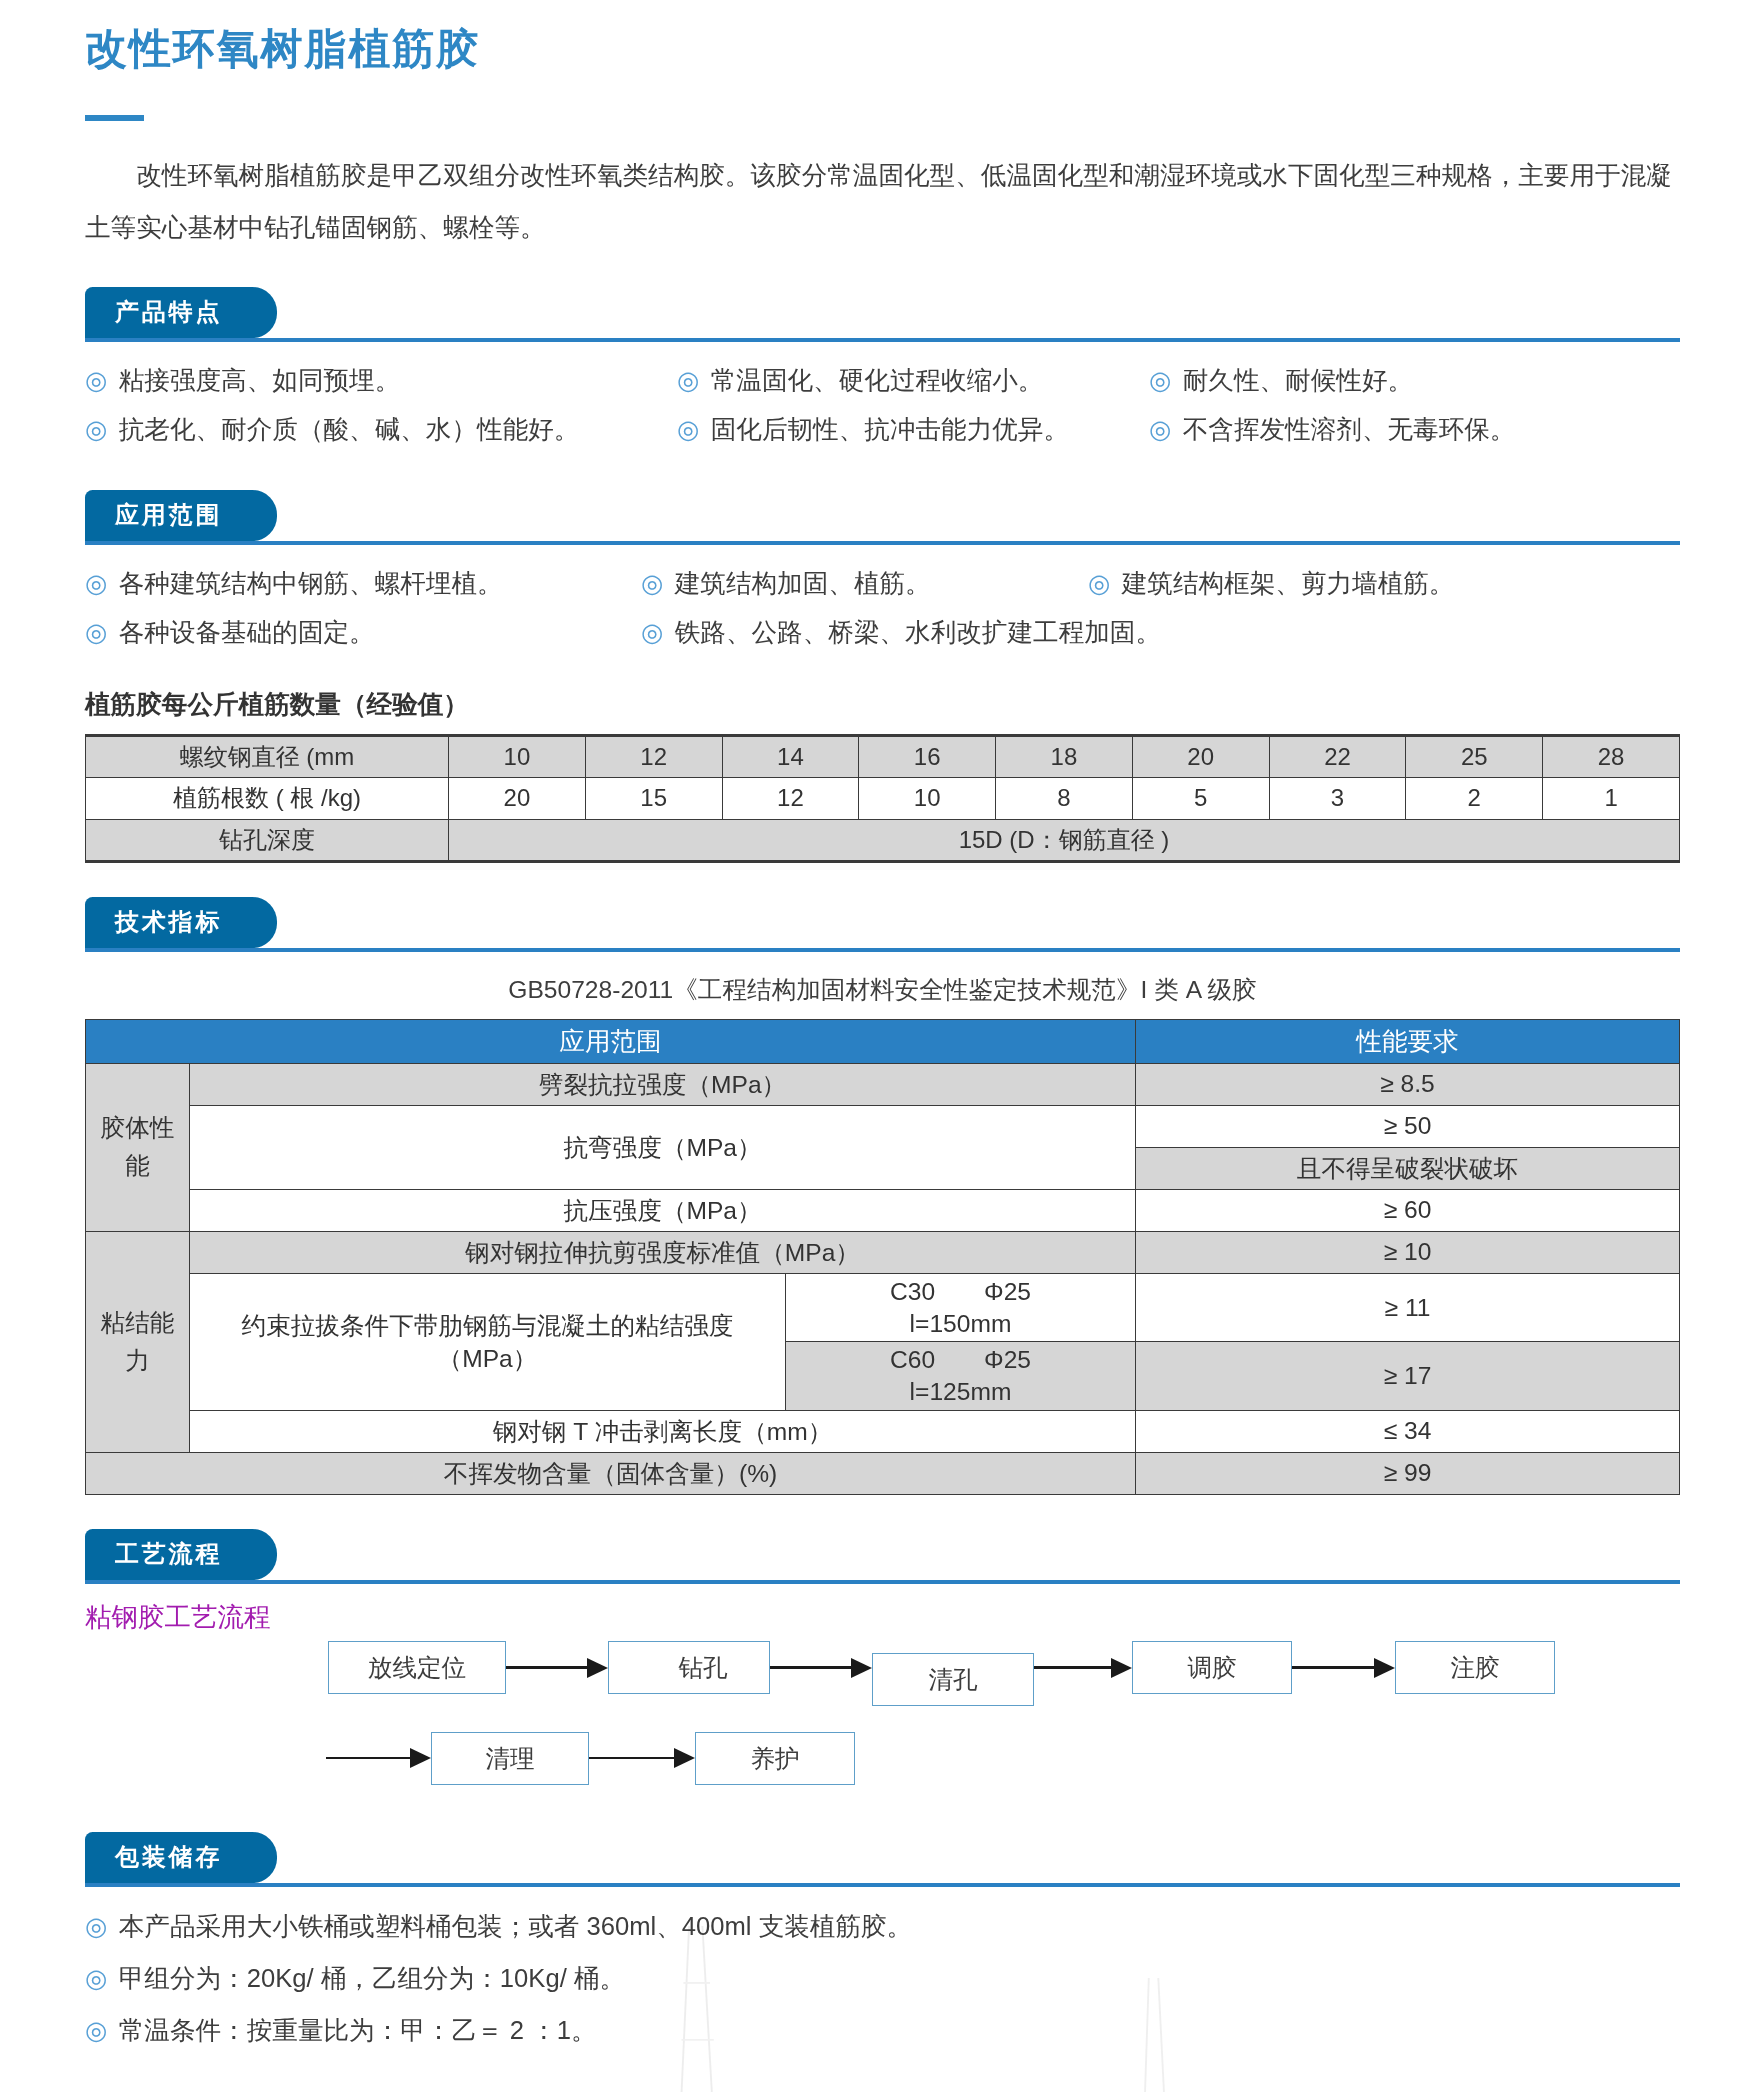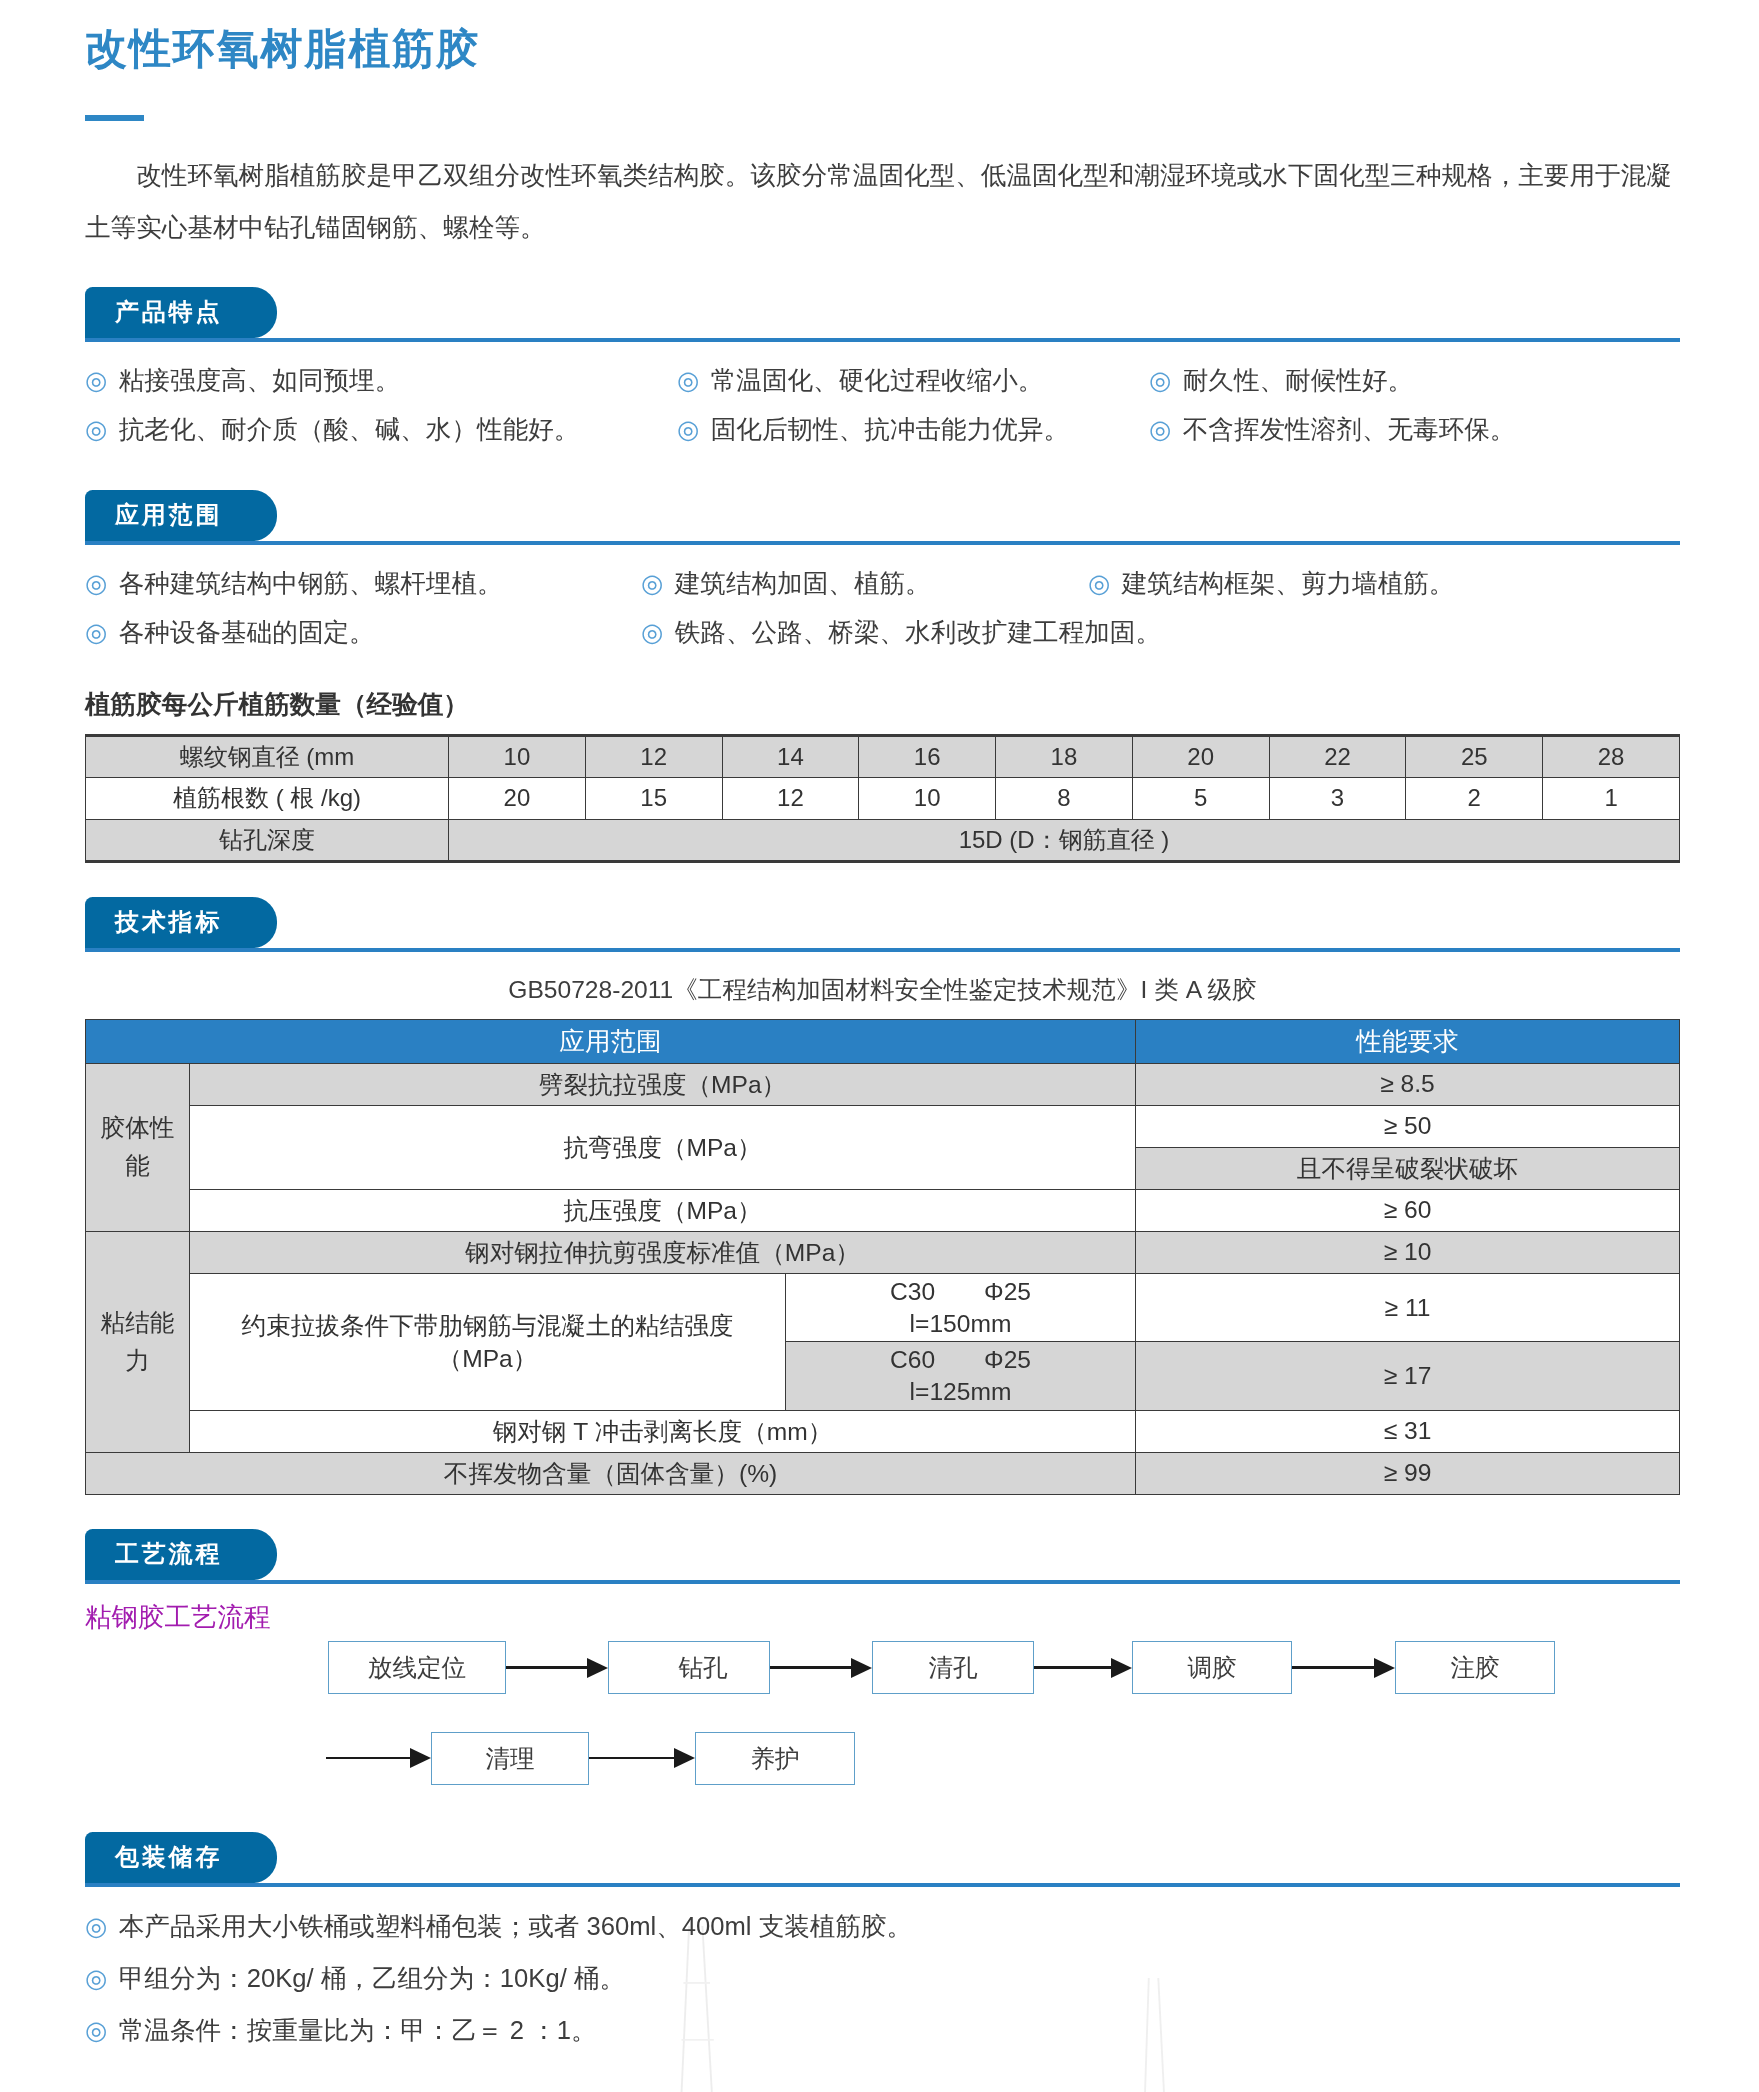--- a/index.html
+++ b/index.html
@@ -266,41 +266,41 @@
           <div class="sub-line1">
             <span>C60</span>
             <span>Φ25</span>
           </div>
           <div class="sub-line2">l=125mm</div>
         </td>
         <td class="g">≥ 17</td>
       </tr>
       <tr>
         <td colspan="2">钢对钢 T 冲击剥离长度（mm）</td>
-        <td>≤ 31</td>
+        <td>≤ 34</td>
       </tr>
       <tr>
         <td colspan="3" class="g">不挥发物含量（固体含量）(%)</td>
         <td class="g">≥ 99</td>
       </tr>
     </tbody>
       </table>
 
     <div class="section-head">
       <span class="banner">工艺流程</span>
     </div>
     <div class="flow-subtitle">粘钢胶工艺流程</div>
 
     <div class="flow-wrap">
 
       <div class="flow-box" style="left:243px; top:0; width:178px;">放线定位</div>
       <div class="flow-arrow" style="left:421px; top:25.6px; width:81px;"></div>
       <div class="flow-box" style="left:523px; top:0; width:162px;padding-left:28px;">钻孔</div>
       <div class="flow-arrow" style="left:685px; top:25.6px; width:81px;"></div>
-      <div class="flow-box" style="left:787px; top:0; width:162px;">清孔</div>
+      <div class="flow-box" style="left:787px; top:12px; width:162px;">清孔</div>
       <div class="flow-arrow" style="left:949px; top:25.6px; width:77px;"></div>
       <div class="flow-box" style="left:1047px; top:0; width:160px;">调胶</div>
       <div class="flow-arrow" style="left:1207px; top:25.6px; width:82px;"></div>
       <div class="flow-box" style="left:1310px; top:0; width:160px;">注胶</div>
 
       <div class="flow-arrow" style="left:241px; top:116px; width:84px;"></div>
       <div class="flow-box" style="left:346px; top:91px; width:158px;">清理</div>
       <div class="flow-arrow" style="left:504px; top:116px; width:85px;"></div>
       <div class="flow-box" style="left:610px; top:91px; width:160px;">养护</div>
     </div>

